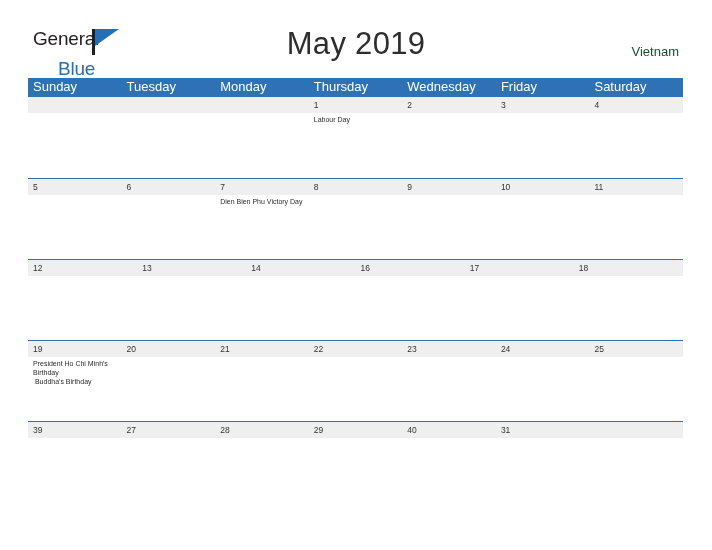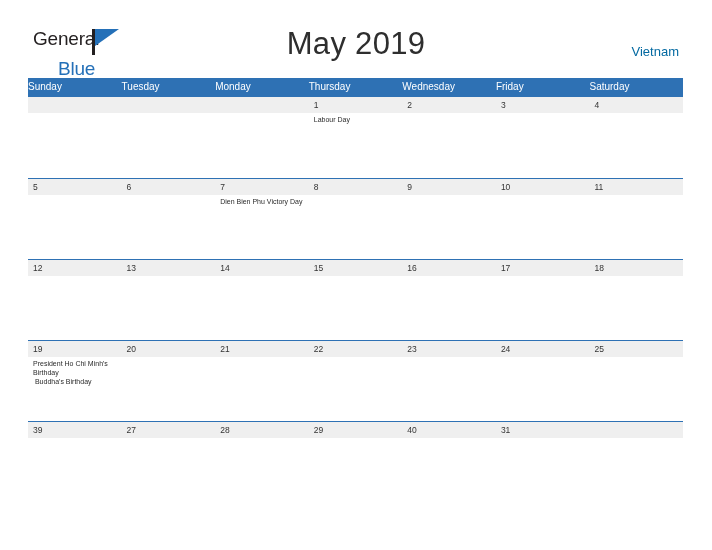--- a/index.html
+++ b/index.html
@@ -81,42 +81,43 @@
     color: #2e2e2e;
     font-family: "Liberation Sans", sans-serif;
     font-weight: normal;
     letter-spacing: 0.3px;
   }
   .country {
     position: absolute;
     right: 33px;
     top: 44px;
     font-size: 13px;
-    color: #0369a1;
+    color: #14532d;
     text-align: right;
   }
 
   
   .calendar {
     position: absolute;
     left: 28px;
     top: 78px;
     width: 655px;
   }
   .weekday-row {
     display: flex;
     width: 655px;
     height: 18px;
     background: #2e71b4;
   }
   .weekday {
     flex: 1 1 0;
-    font-size: 10px;
+    font-size: 13px;
     color: #ffffff;
     line-height: 18px;
+    padding-left: 5px;
     box-sizing: border-box;
     font-family: "Liberation Sans", sans-serif;
   }
   .week-row {
     width: 655px;
     border-top: 1.5px solid #2e71b4;
     box-sizing: border-box;
     position: relative;
   }
   .week-row:first-of-type {
@@ -309,26 +310,20 @@
               <div class="event"></div>
             </div>
           </div>
         <div class="day-cell">
             <div class="day-num">14</div>
             <div class="events">
               <div class="event"></div>
             </div>
           </div>
         <div class="day-cell">
-            <div class="day-num">15</div>
-            <div class="events">
-              <div class="event"></div>
-            </div>
-          </div>
-        <div class="day-cell">
             <div class="day-num">16</div>
             <div class="events">
               <div class="event"></div>
             </div>
           </div>
         <div class="day-cell">
             <div class="day-num">17</div>
             <div class="events">
               <div class="event"></div>
             </div>

